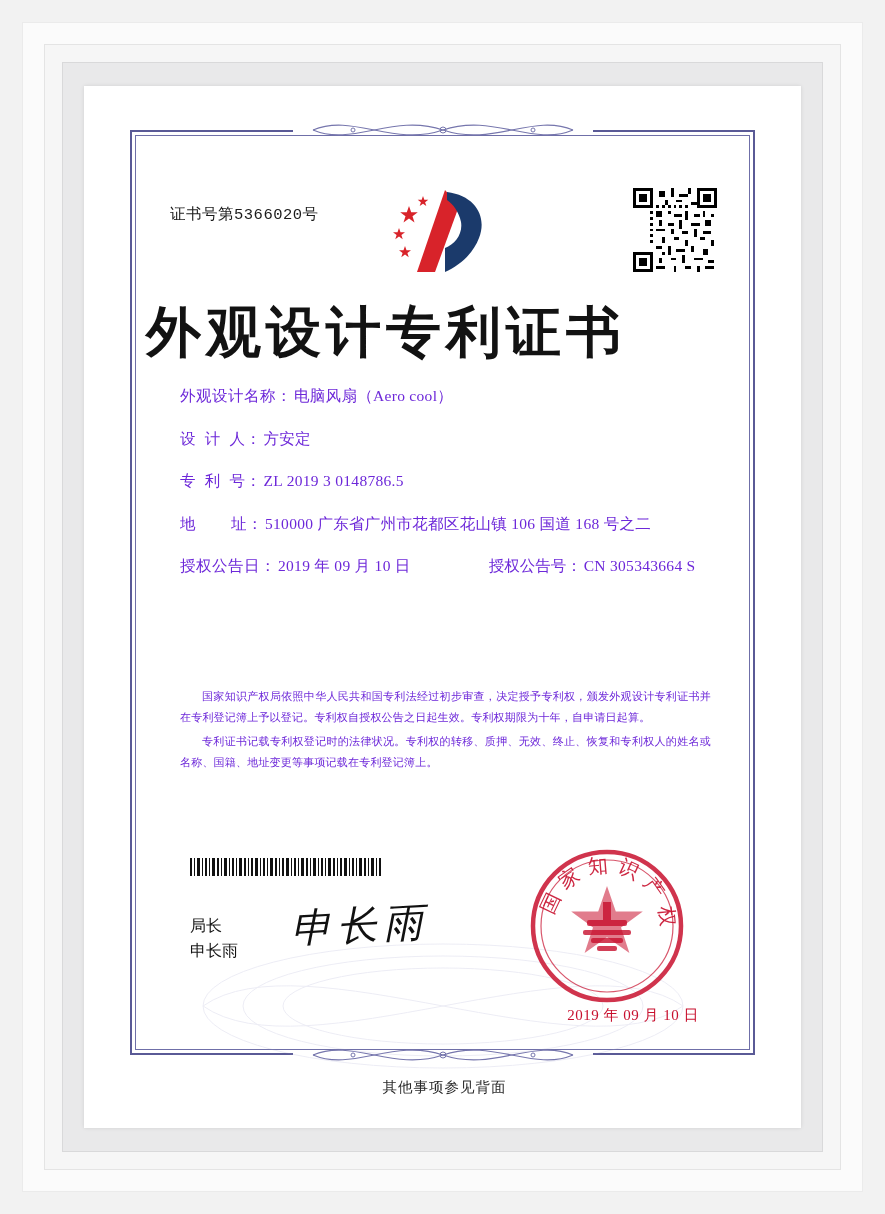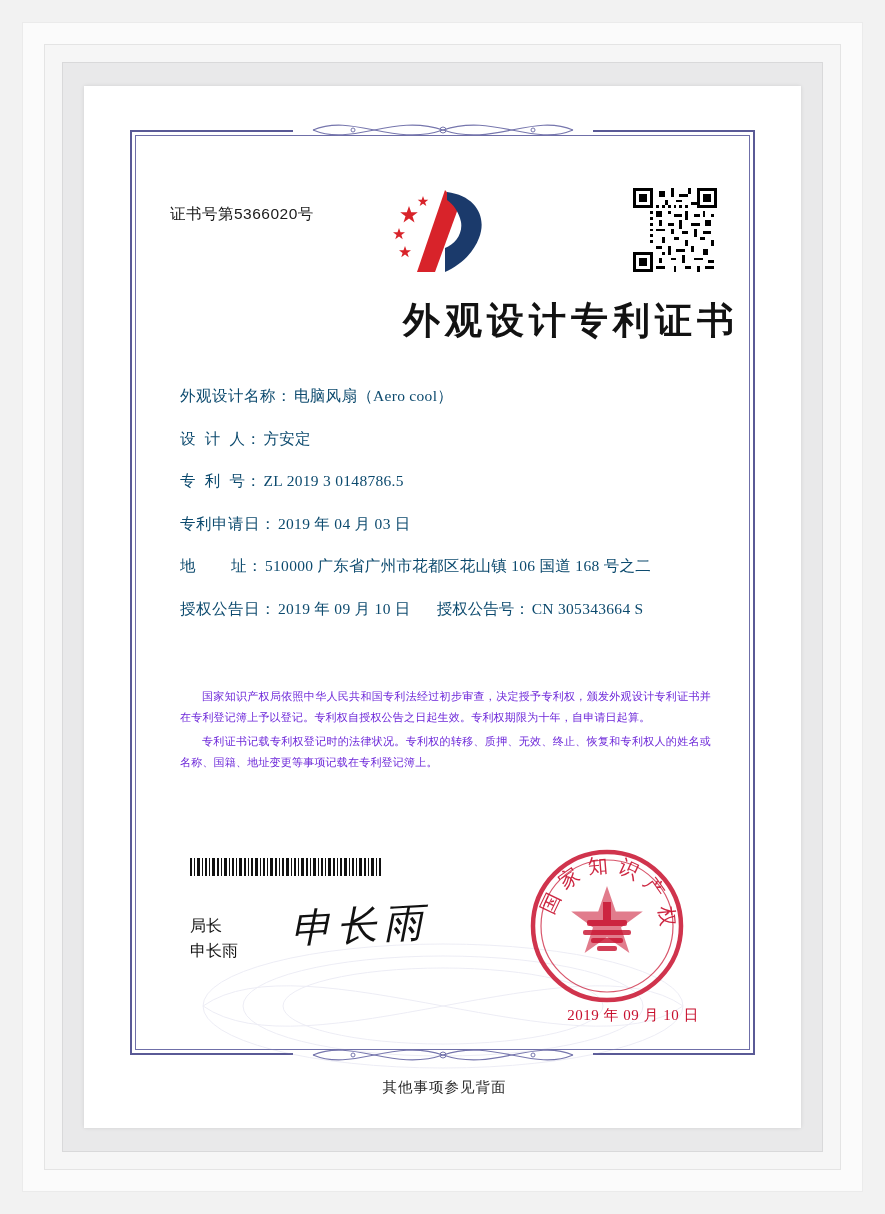--- a/index.html
+++ b/index.html
@@ -84,21 +84,21 @@
   }
 
   
   .cert-no {
     position: absolute;
     left: 24px;
     top: 58px;
     font-size: 15.5px;
     letter-spacing: .5px;
     color: #1a1a1a;
-    font-family: Liberation Sans, sans-serif;
+    font-family: Liberation Mono, monospace;
     text-align: center;
   }
   .logo {
     position: absolute;
     left: 50%;
     transform: translateX(-50%);
     top: 38px;
     width: 120px;
     height: 92px;
   }
@@ -108,53 +108,53 @@
     top: 42px;
     width: 84px;
     height: 84px;
   }
 
   
   .cert-title {
     position: absolute;
     top: 150px;
     left: 0; right: 0;
-    text-align: right;
-    font-size: 37px;
+    text-align: left;
+    font-size: 55px;
     font-weight: bold;
     letter-spacing: 5px;
     color: #121212;
     font-family: "Liberation Serif", serif;
   }
 
   
   .fields {
     position: absolute;
     left: 34px;
     right: 30px;
     top: 240px;
   }
   .field-row {
     display: flex;
     align-items: baseline;
     margin-bottom: 21.5px;
     font-size: 15.5px;
-    color: #0c4a6e;
+    color: #6d28d9;
   }
   .field-label {
     white-space: pre;
     flex: none;
     letter-spacing: .5px;
   }
   .field-value {
     margin-left: 2px;
     letter-spacing: .3px;
   }
   .field-row.split .field-label2 {
-    margin-left: 26px;
+    margin-left: 78px;
     white-space: pre;
   }
 
   
   .body-text {
     position: absolute;
     left: 34px;
     right: 28px;
     top: 540px;
     font-size: 11px;
@@ -388,24 +388,20 @@
         <span class="field-label">外观设计名称：</span>
         <span class="field-value">电脑风扇（Aero cool）</span>
       </div>
       <div class="field-row">
         <span class="field-label">设  计  人：</span>
         <span class="field-value">方安定</span>
       </div>
       <div class="field-row">
         <span class="field-label">专  利  号：</span>
         <span class="field-value">ZL 2019 3 0148786.5</span>
-      </div>
-      <div class="field-row">
-        <span class="field-label">专利申请日：</span>
-        <span class="field-value">2019 年 04 月 03 日</span>
       </div>
       <div class="field-row">
         <span class="field-label">地        址：</span>
         <span class="field-value">510000 广东省广州市花都区花山镇 106 国道 168 号之二</span>
       </div>
       <div class="field-row split">
         <span class="field-label">授权公告日：</span>
         <span class="field-value">2019 年 09 月 10 日</span>
         <span class="field-label2">授权公告号：</span>
         <span class="field-value">CN 305343664 S</span>

